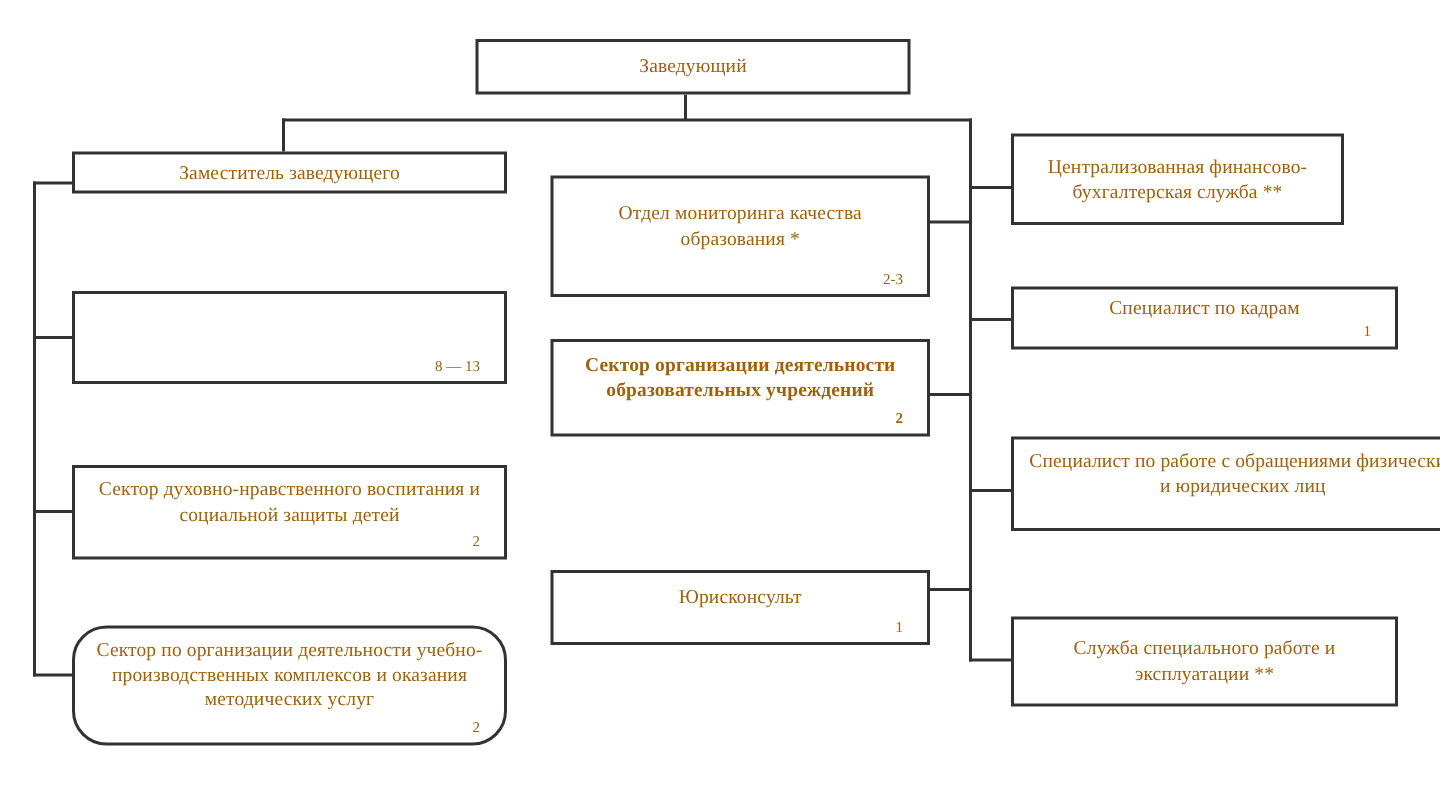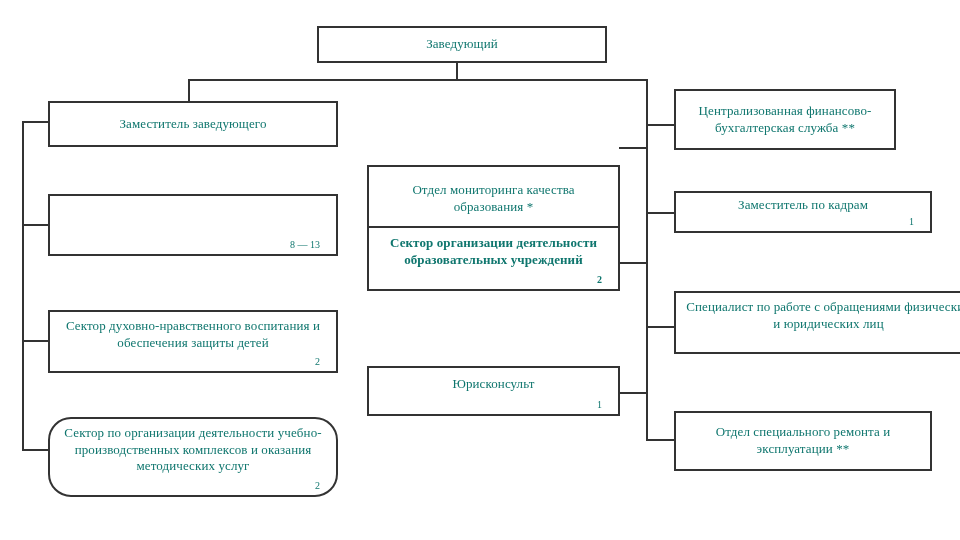--- a/index.html
+++ b/index.html
@@ -1,21 +1,21 @@
 <!DOCTYPE html>
 <html><head>
 <meta charset="utf-8">
 <style>
   html,body{margin:0;padding:0;background:#ffffff;}
   #canvas{
     position:relative;
     width:960px;height:540px;
     background:#ffffff;
     font-family:"Liberation Serif", serif;
-    color:#0f766e;
+    color:#a16207;
     overflow:hidden;
   }
   .box{
     position:absolute;
     box-sizing:border-box;
     border:2px solid #333333;
     background:#ffffff;
     display:flex;
     align-items:center;
     justify-content:center;
@@ -63,64 +63,64 @@
 
   <div class="h-line" style="left:646px;top:124px;width:28px;"></div>
   <div class="h-line" style="left:646px;top:212px;width:28px;"></div>
   <div class="h-line" style="left:646px;top:326px;width:28px;"></div>
   <div class="h-line" style="left:646px;top:439px;width:28px;"></div>
 
   <div class="box" style="left:317px;top:26px;width:290px;height:37px;">
     <div class="box-label">Заведующий</div>
   </div>
 
-  <div class="box" style="left:48px;top:101px;width:290px;height:46px;">
+  <div class="box" style="left:48px;top:101px;width:290px;height:28px;">
     <div class="box-label">Заместитель заведующего</div>
   </div>
 
   <div class="box has-count" style="left:48px;top:194px;width:290px;height:62px;">
     <div class="box-count">8 — 13</div>
   </div>
 
   <div class="box has-count" style="left:48px;top:310px;width:290px;height:63px;">
-    <div class="box-label">Сектор духовно-нравственного воспитания и обеспечения защиты детей</div>
+    <div class="box-label">Сектор духовно-нравственного воспитания и социальной защиты детей</div>
     <div class="box-count">2</div>
   </div>
 
   <div class="box has-count" style="left:48px;top:417px;width:290px;height:80px;border-radius:23px;">
     <div class="box-label">Сектор по организации деятельности учебно-производственных комплексов и оказания методических услуг</div>
     <div class="box-count">2</div>
   </div>
 
-  <div class="box has-count" style="left:367px;top:117px;width:253px;height:81px;margin-top:48px;">
+  <div class="box has-count" style="left:367px;top:117px;width:253px;height:81px;">
     <div class="box-label">Отдел мониторинга качества образования *</div>
     <div class="box-count">2-3</div>
   </div>
 
   <div class="box has-count" style="left:367px;top:226px;width:253px;height:65px;font-weight:bold;">
     <div class="box-label">Сектор организации деятельности образовательных учреждений</div>
     <div class="box-count">2</div>
   </div>
 
-  <div class="box has-count" style="left:367px;top:366px;width:253px;height:50px;">
+  <div class="box has-count" style="left:367px;top:380px;width:253px;height:50px;">
     <div class="box-label">Юрисконсульт</div>
     <div class="box-count">1</div>
   </div>
 
   <div class="box" style="left:674px;top:89px;width:222px;height:61px;">
     <div class="box-label">Централизованная финансово-бухгалтерская служба **</div>
   </div>
 
   <div class="box has-count" style="left:674px;top:191px;width:258px;height:42px;">
-    <div class="box-label">Заместитель по кадрам</div>
+    <div class="box-label">Специалист по кадрам</div>
     <div class="box-count">1</div>
   </div>
 
   <div class="box has-count" style="left:674px;top:291px;width:309px;height:63px;">
     <div class="box-label">Специалист по работе с обращениями физических и юридических лиц</div>
     <div class="box-count">1</div>
   </div>
 
   <div class="box" style="left:674px;top:411px;width:258px;height:60px;">
-    <div class="box-label">Отдел специального ремонта и эксплуатации **</div>
+    <div class="box-label">Служба специального работе и эксплуатации **</div>
   </div>
 
 </div>
 
 </body></html>

